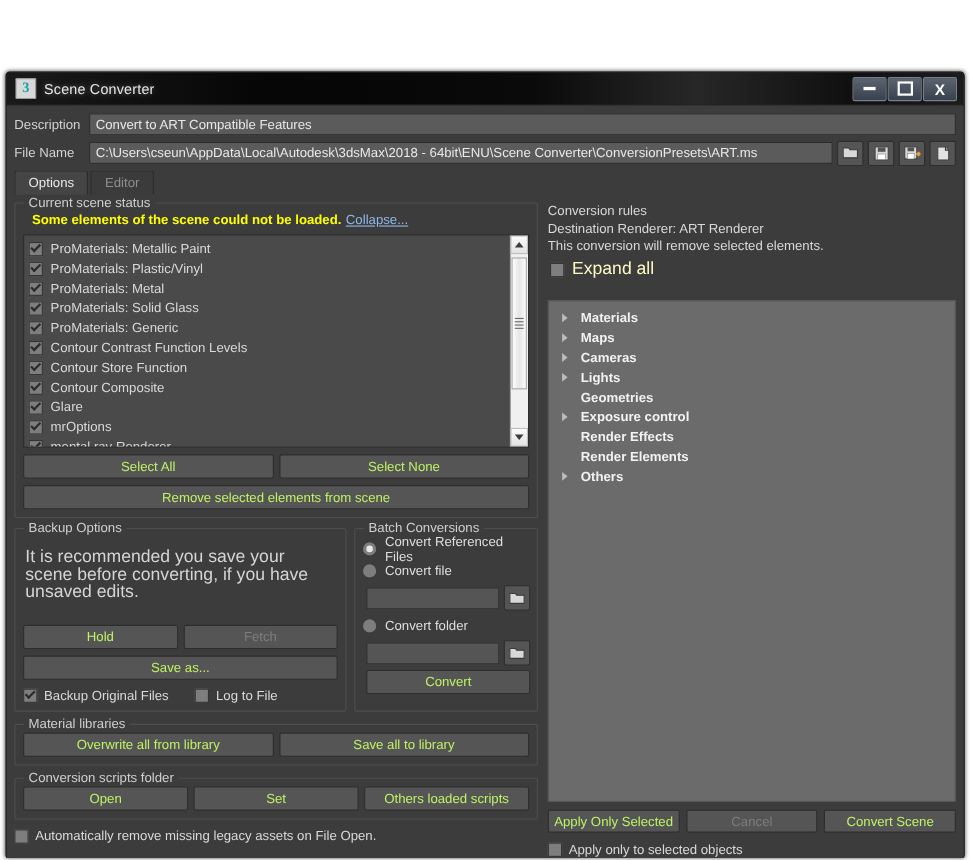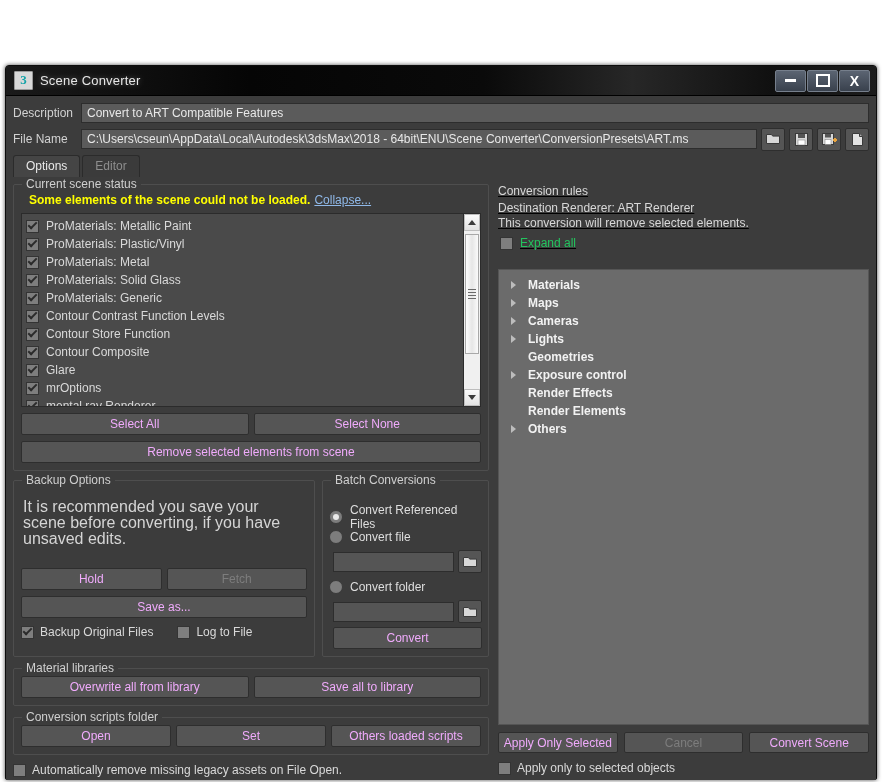--- a/index.html
+++ b/index.html
@@ -196,21 +196,21 @@
     display: flex; align-items: center; justify-content: center;
   }
   .sb-grip { width: 8px; }
   .sb-grip div { height: 1px; background: #6a6a6a; margin: 2px 0; }
 
   
   .btn {
     background: #555555;
     border: 1px solid #2e2e2e;
     border-radius: 2px;
-    color: #f0abfc;
+    color: #bef264;
     font-size: 12px;
     height: 22px;
     display: flex; align-items: center; justify-content: center;
     box-sizing: border-box;
     white-space: nowrap;
   }
   .btn.disabled { color: #7d7d7d; }
   .btn-row { display: flex; gap: 5px; margin-top: 6px; }
   .btn-row > .btn { flex: 1 1 0; }
 
@@ -457,21 +457,21 @@
                 <div class="check-row" style="margin-top:0;margin-left:24px;">
                   <span class="cb"></span>
                   <span class="lbl">Log to File</span>
                 </div>
               </div>
             </div>
 
             <div class="group batch-group" style="margin-top:0;padding:6px 6px 7px 6px;">
               <div class="group-title">Batch Conversions</div>
 
-              <div class="radio-row" style="margin-top:20px;">
+              <div class="radio-row" style="margin-top:2px;">
                 <span class="radio on"></span>
                 <span class="lbl">Convert Referenced Files</span>
               </div>
 
               <div class="radio-row">
                 <span class="radio"></span>
                 <span class="lbl">Convert file</span>
               </div>
 
               <div class="path-row">
@@ -524,28 +524,28 @@
             <div class="check-row" style="margin-top:6px;">
               <span class="cb"></span>
               <span class="lbl">Automatically remove missing legacy assets on File Open.</span>
             </div>
           </div>
         </div>
 
         <div class="divider"></div>
 
         <div class="right-panel">
-          <div style="padding-top:7px;text-decoration:underline;">
+          <div style="padding-top:7px;">
             <div class="rules-title">Conversion rules</div>
             <div class="rules-line" style="margin-top:3px;">Destination Renderer: ART Renderer</div>
             <div class="rules-line">This conversion will remove selected elements.</div>
 
             <div class="expand-row">
               <span class="cb"></span>
-              <span class="lbl" style="color:#22c55e;font-size:12px;">Expand all</span>
+              <span class="lbl" style="color:#fef9c3;font-size:16px;">Expand all</span>
             </div>
           </div>
 
           <div class="tree">
             <div class="tree-item">
                 <span class="tw">
                   <span class="tri"></span>
                 </span>
                 <span class="tree-label">Materials</span>
               </div>

